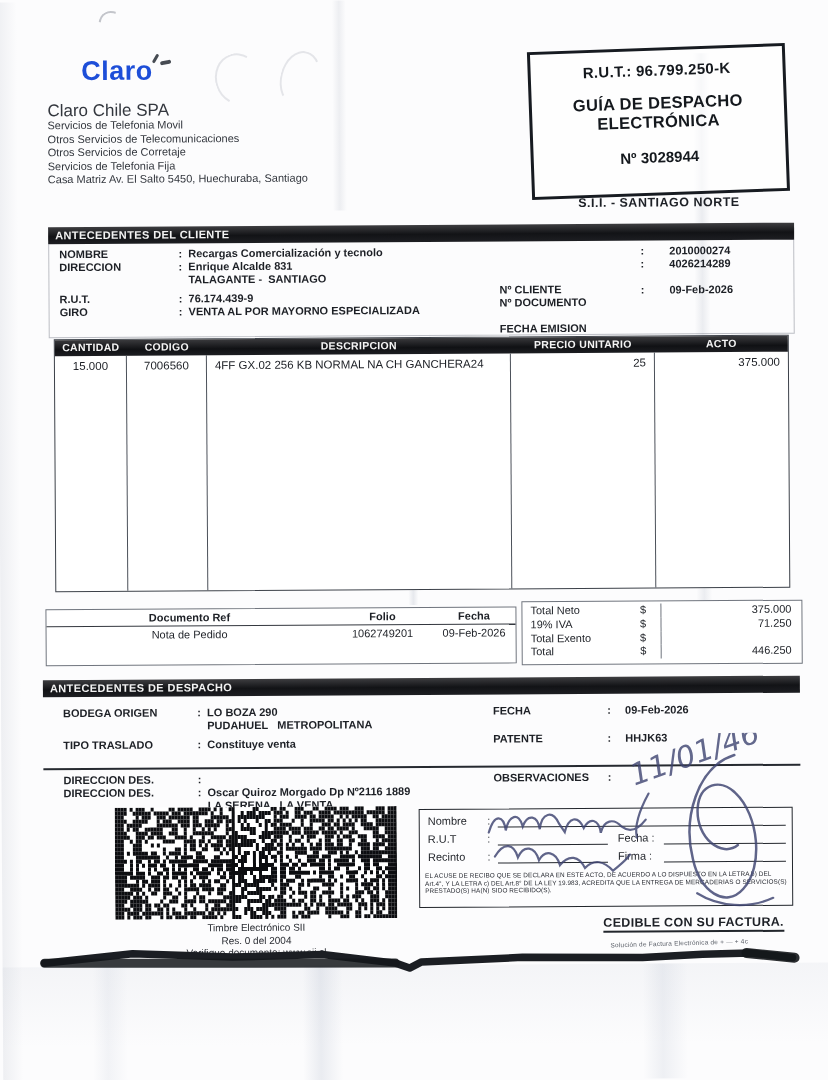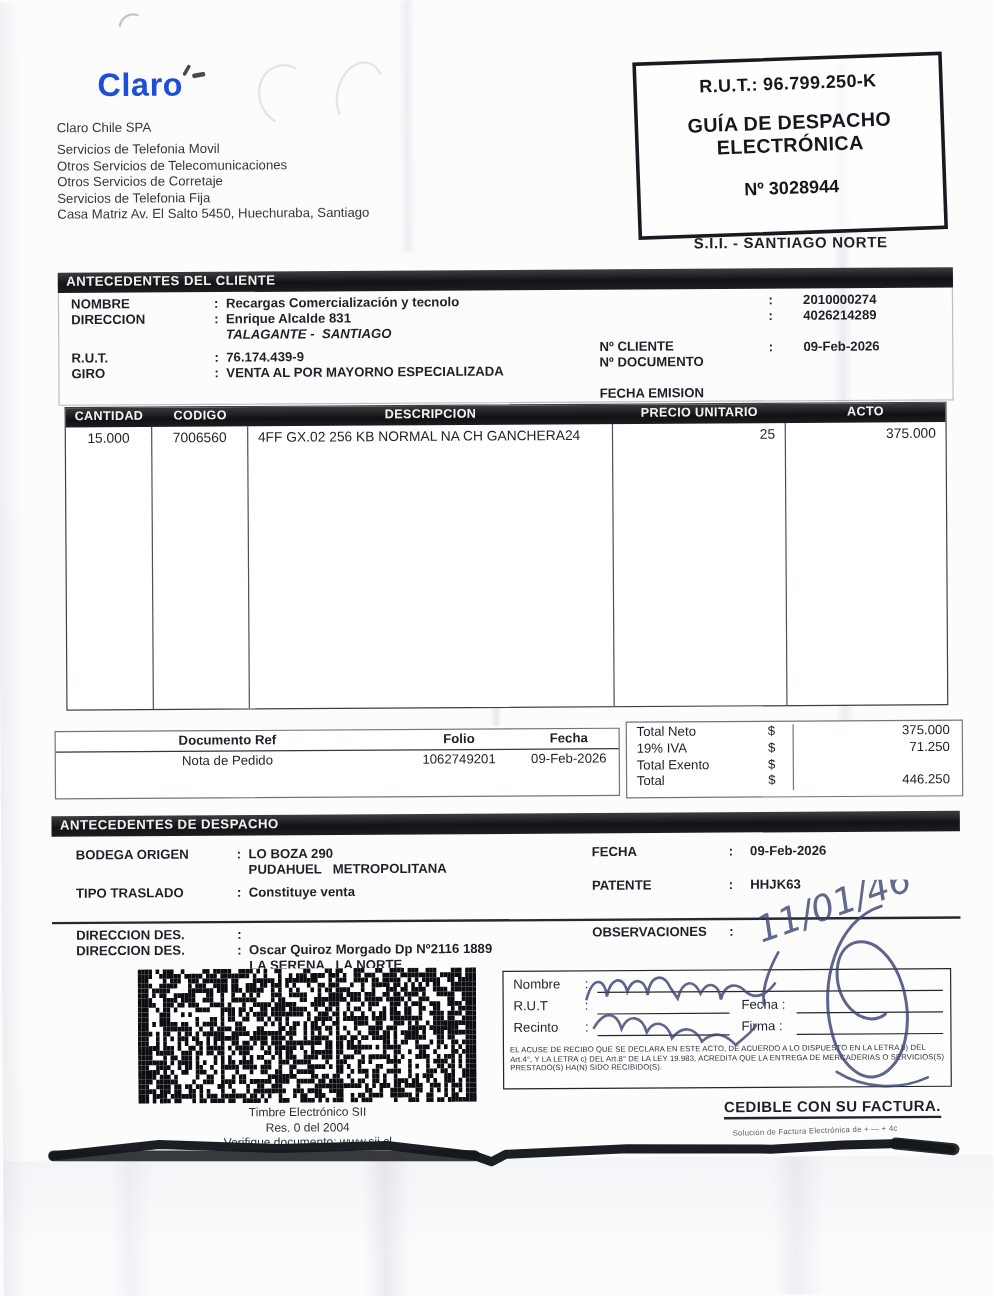--- a/index.html
+++ b/index.html
@@ -35,21 +35,21 @@
       linear-gradient(180deg, rgba(170,178,195,.10), rgba(170,178,195,0) 70%); }
 
   
   .logo { position:absolute; left:84px; top:54px; font-size:27px; font-weight:bold;
     color:#1d4ed8; letter-spacing:.5px; }
   .logo-marks { position:relative; display:inline-block; width:19px; height:26px; vertical-align:top; }
   .logo-marks i { position:absolute; background:#464b52; border-radius:2px; }
   .logo-m1 { left:1px; top:-2px; width:3.2px; height:10px; transform:rotate(30deg); }
   .logo-m2 { left:7px; top:5px; width:11px; height:3.6px; transform:rotate(-10deg); }
 
-  .company-name { position:absolute; left:50px; top:99px; font-size:11px; color:#33373e; }
+  .company-name { position:absolute; left:50px; top:99px; font-size:17px; color:#33373e; }
   .company-lines { position:absolute; left:50px; top:117px; font-size:11px; line-height:13.6px; color:#33373e; }
 
   .rut-box { position:absolute; left:532px; top:49px; width:258px; height:148px;
     border:3.5px solid #171b21; transform:rotate(-1.7deg); text-align:center;
     color:#14181d; background:rgba(255,255,255,.6); }
   .rut-line  { margin-top:11px; font-size:15px; font-weight:bold; letter-spacing:.3px; }
   .guia-line { font-size:16.5px; font-weight:bold; letter-spacing:.3px; }
   .guia1 { margin-top:15px; }
   .num-line  { margin-top:17px; font-size:15px; font-weight:bold; }
   .sii-office { position:absolute; left:532px; top:197px; width:258px; text-align:center;
@@ -175,21 +175,21 @@
         <div class="frow" style="left:10px; top:4px;">
           <span class="flabel cl-label">NOMBRE</span>
           <span class="fcolon cl-colon">:</span>
           <span class="fvalue">Recargas Comercialización y tecnolo</span>
         </div>
         <div class="frow" style="left:10px; top:17px;">
           <span class="flabel cl-label">DIRECCION</span>
           <span class="fcolon cl-colon">:</span>
           <span class="fvalue">Enrique Alcalde 831</span>
         </div>
-        <div class="frow" style="left:139px; top:30px;font-style:italic;">
+        <div class="frow" style="left:139px; top:30px;">
           <span class="fvalue pre">TALAGANTE -  SANTIAGO</span>
         </div>
         <div class="frow" style="left:10px; top:49px;">
           <span class="flabel cl-label">R.U.T.</span>
           <span class="fcolon cl-colon">:</span>
           <span class="fvalue">76.174.439-9</span>
         </div>
         <div class="frow" style="left:10px; top:62px;">
           <span class="flabel cl-label">GIRO</span>
           <span class="fcolon cl-colon">:</span>
@@ -287,21 +287,21 @@
         <div class="frow" style="left:20px; top:77px;">
           <span class="flabel dl-label">DIRECCION DES.</span>
           <span class="fcolon dl-colon">:</span>
         </div>
         <div class="frow" style="left:20px; top:90px;">
           <span class="flabel dl-label">DIRECCION DES.</span>
           <span class="fcolon dl-colon">:</span>
           <span class="fvalue">Oscar Quiroz Morgado Dp Nº2116 1889</span>
         </div>
         <div class="frow" style="left:164px; top:103px;">
-          <span class="fvalue pre">LA SERENA   LA NORTE</span>
+          <span class="fvalue pre">LA SERENA   LA VENTA</span>
         </div>
 
         <div class="frow" style="left:450px; top:10px;">
           <span class="flabel dr-label">FECHA</span>
           <span class="fcolon dr-colon">:</span>
           <span class="fvalue" style="padding-left:8px;">09-Feb-2026</span>
         </div>
         <div class="frow" style="left:450px; top:38px;">
           <span class="flabel dr-label">PATENTE</span>
           <span class="fcolon dr-colon">:</span>

